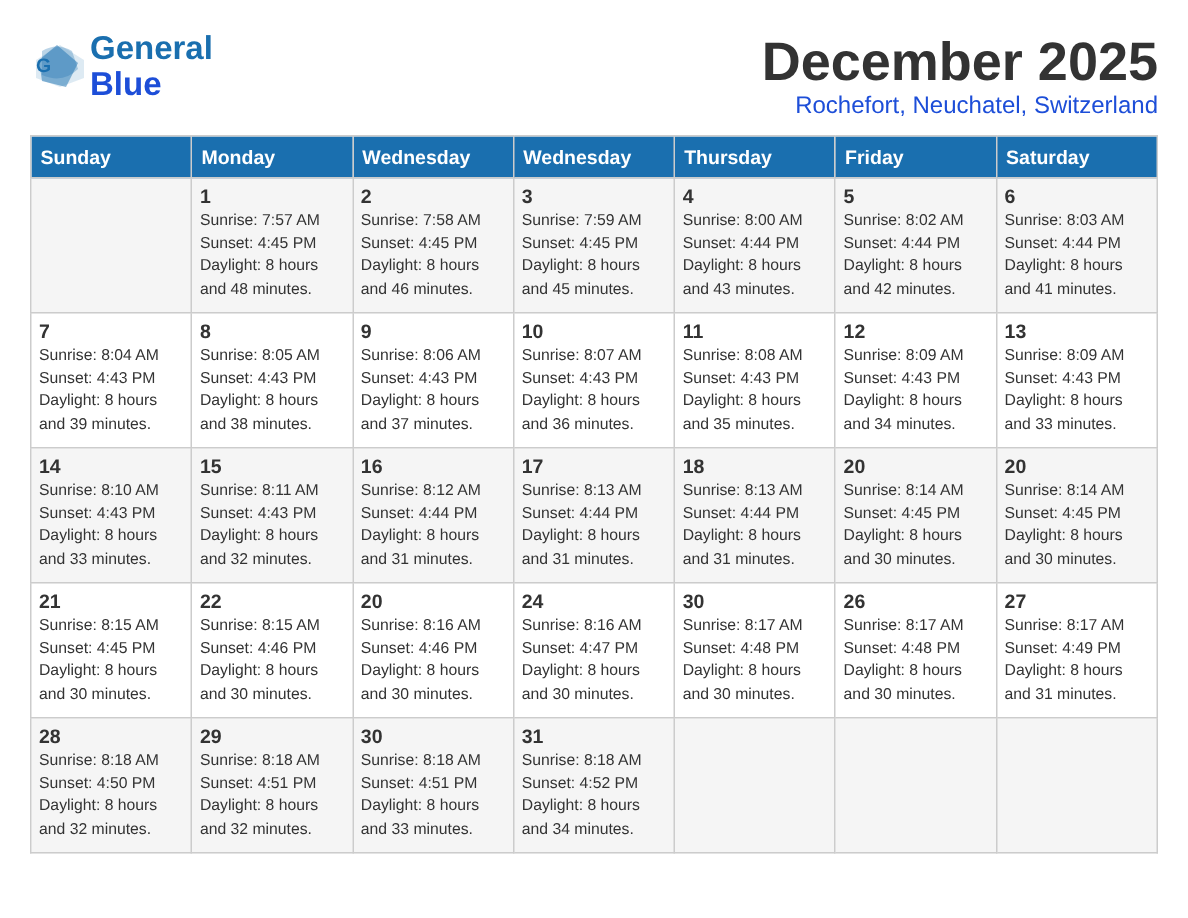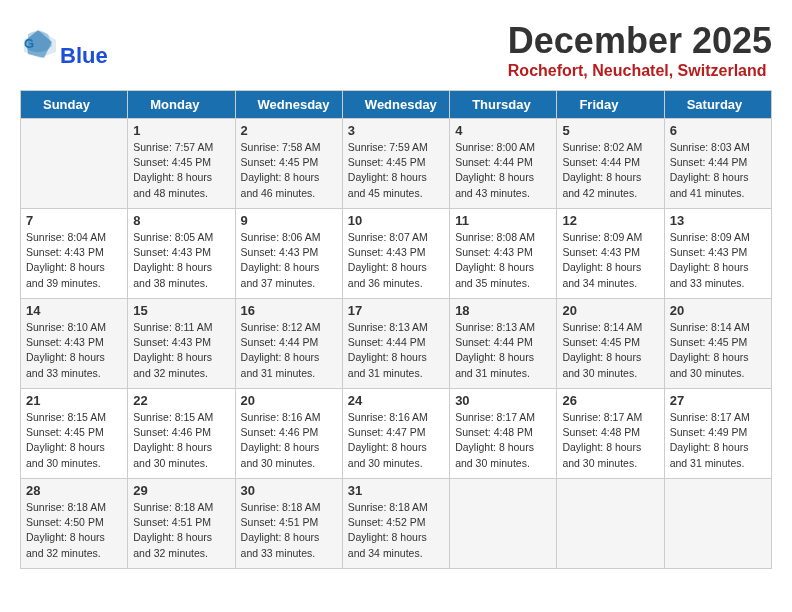--- a/index.html
+++ b/index.html
@@ -28,41 +28,41 @@
     }
     .logo-text span {
       color: #1a6faf;
     }
     .logo-icon {
       width: 36px;
       height: 36px;
       margin-right: 4px;
     }
     .title-block {
+      text-align: right;
     }
     .month-title {
       font-size: 36px;
       font-weight: bold;
       color: #333;
     }
     .location {
       font-size: 16px;
-      color: #b91c1c;
-      font-weight: bold;
+      color: #1d4ed8;
     }
     table {
       width: 100%;
       border-collapse: collapse;
       table-layout: fixed;
     }
     thead tr th {
       background-color: #1a6faf;
       color: #fff;
       text-align: left;
-      padding: 6px 22px;
+      padding: 6px 6px;
       font-size: 13px;
       font-weight: bold;
       border: 1px solid #ccc;
     }
     tbody tr td {
       vertical-align: top;
       border: 1px solid #ccc;
       padding: 4px 5px;
       font-size: 10.5px;
       color: #333;
@@ -93,21 +93,21 @@
 <div class="header">
   <div class="logo">
     <svg class="logo-icon" viewBox="0 0 36 36">
       <rect x="0" y="0" width="36" height="36" fill="white"></rect>
       <polygon points="20,4 36,14 36,26 20,32 4,26 4,14" fill="#1a6faf" opacity="0.15"></polygon>
       <path d="M8,8 Q18,2 28,8 L32,20 Q22,30 8,24 Z" fill="#1a6faf" opacity="0.3"></path>
       <path d="M18,4 L32,16 L24,32 L8,28 L6,14 Z" fill="#1a6faf" opacity="0.5"></path>
       <text x="4" y="22" font-size="13" font-weight="bold" fill="#1a6faf">G</text>
     </svg>
     <div class="logo-text">
-      <br>
+      <span>General</span><br>
       <span style="color:#1d4ed8;">Blue</span>
     </div>
   </div>
   <div class="title-block">
     <div class="month-title">December 2025</div>
     <div class="location">Rochefort, Neuchatel, Switzerland</div>
   </div>
 </div>
 
 <table>

